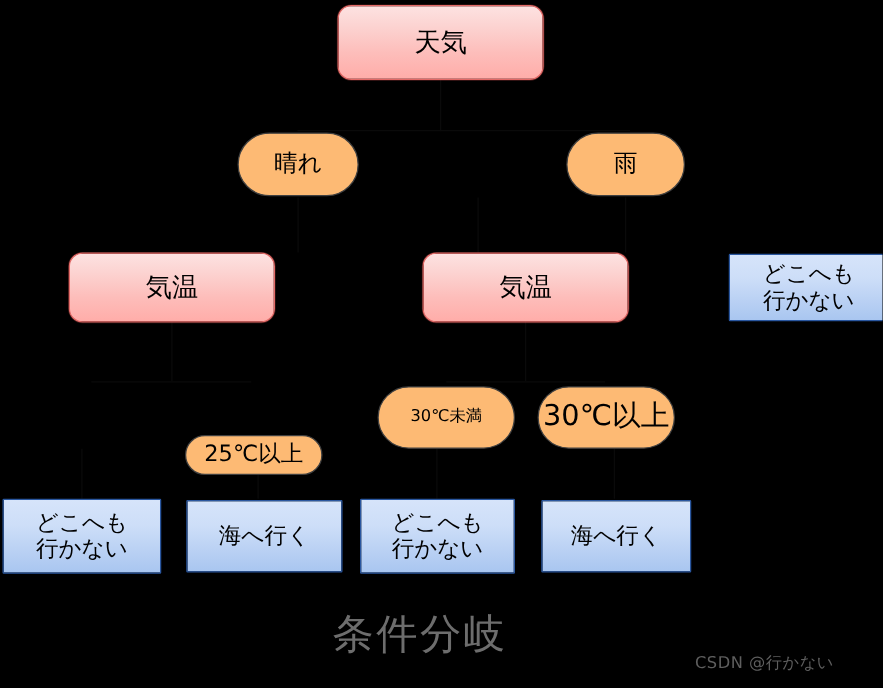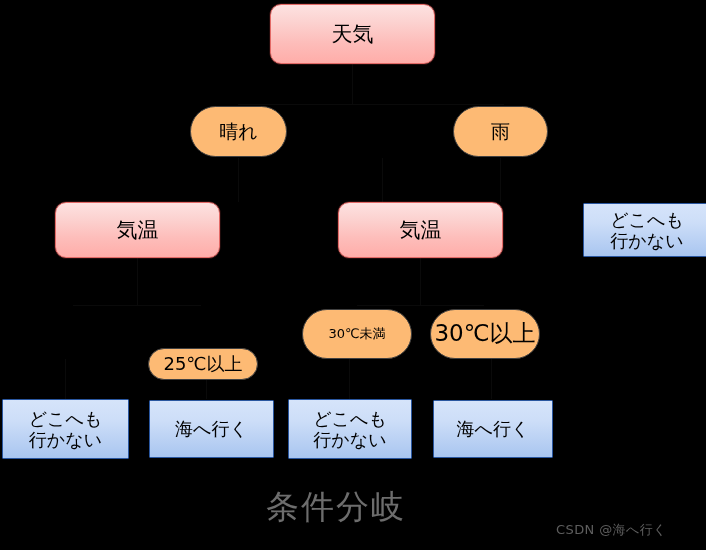--- a/index.html
+++ b/index.html
@@ -121,15 +121,15 @@
 
   <div class="node node-blue" style="left:149px; top:400px; width:125px; height:58px; font-size:18px;">海へ行く</div>
 
   <div class="node node-blue" style="left:288px; top:399px; width:124px; height:60px; font-size:18px;">どこへも
 行かない</div>
 
   <div class="node node-blue" style="left:433px; top:400px; width:120px; height:58px; font-size:18px;">海へ行く</div>
 
   <div class="caption" style="left:266px; top:485px; font-size:33px;">条件分岐</div>
 
-  <div class="watermark" style="left:556px; top:521px;">CSDN @海へ行く</div>
+  <div class="watermark" style="left:556px; top:521px;">CSDN @行かない</div>
 
 </div>
 
 </body></html>

